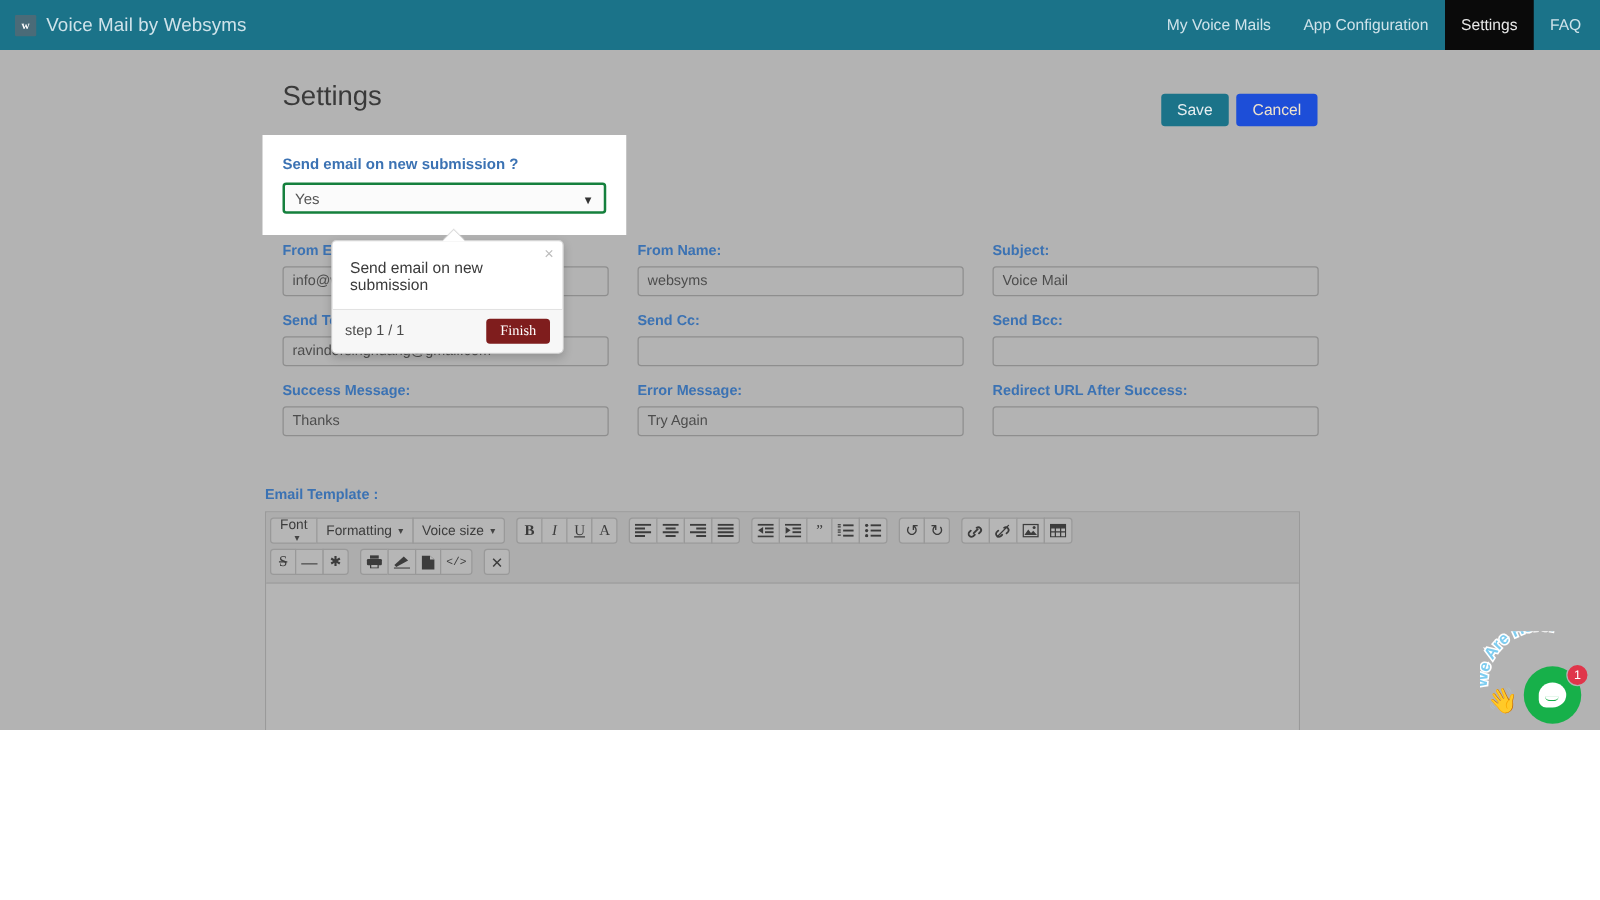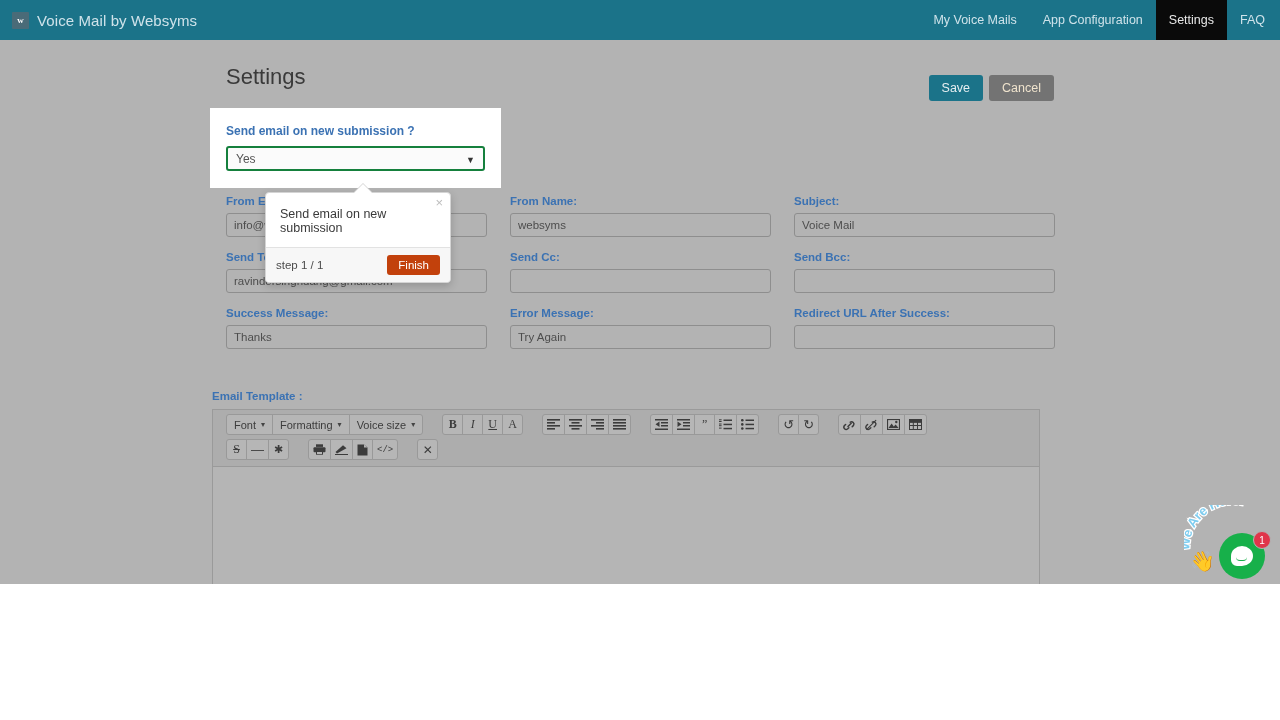--- a/index.html
+++ b/index.html
@@ -64,21 +64,21 @@
   .actions { position: absolute; right: 226px; top: 75px; display: flex; gap: 6px; }
   .btn {
     font-size: 12.5px;
     padding: 6px 13px;
     border: none; border-radius: 3px;
     color: #e6eef1;
     cursor: pointer;
     font-family: "Liberation Sans", sans-serif;
   }
   .btn-save { background: #1b7389; }
-  .btn-cancel { background: #737373; color: #efe3cd; }
+  .btn-cancel { background: #1d4ed8; color: #efe3cd; }
 
   
   .hl-card {
     position: absolute; left: 210px; top: 108px;
     width: 291px; height: 80px;
     background: #ffffff;
     z-index: 30;
     padding: 16px 16px 0 16px;
   }
   .hl-label {
@@ -132,25 +132,25 @@
   }
   .popover-foot {
     border-top: 1px solid #e2e2e2;
     background: #f7f7f7;
     padding: 7px 10px;
     display: flex; align-items: center; justify-content: space-between;
     border-radius: 0 0 4px 4px;
   }
   .step-text { color: #4b4b4b; font-size: 11.5px; }
   .btn-finish {
-    background: #c2410c; color: #fff;
+    background: #7f1d1d; color: #fff;
     border: none; border-radius: 3px;
     font-size: 11.5px; padding: 4px 11px;
     cursor: pointer;
-    font-family: Liberation Sans, sans-serif;
+    font-family: Liberation Serif, serif;
   }
 
   
   .form { position: absolute; left: 226px; top: 195px; width: 828px; }
   .row { display: flex; gap: 23px; margin-bottom: 14px; }
   .col { width: 261px; }
   .f-label {
     color: #3b72b3; font-size: 11.5px; font-weight: bold;
     margin-bottom: 6px; display: block;
   }
@@ -185,21 +185,21 @@
   .tb-btn {
     height: 21px; min-width: 21px;
     background: #b6b6b6;
     border: 1px solid #999;
     margin-left: -1px;
     display: flex; align-items: center; justify-content: center;
     font-size: 11px; color: #3c3c3c;
     cursor: pointer;
     padding: 0 4px;
   }
-  .tb-btn:first-child { margin-left: 10px; border-radius: 3px 0 0 3px; }
+  .tb-btn:first-child { margin-left: 0; border-radius: 3px 0 0 3px; flex-direction: column; }
   .tb-btn:last-child { border-radius: 0 3px 3px 0; }
   .tb-group .tb-btn:only-child { border-radius: 3px; }
   .tb-btn.wide { padding: 0 7px; font-size: 11px; }
   .tb-btn .dd { font-size: 8px; margin-left: 5px; color: #444; }
   .tb-btn svg { display: block; }
   .editor-body { height: 120px; background: #b5b5b5; cursor: text; }
 
   
   .chat {
     position: absolute; left: 1186px; top: 505px;

